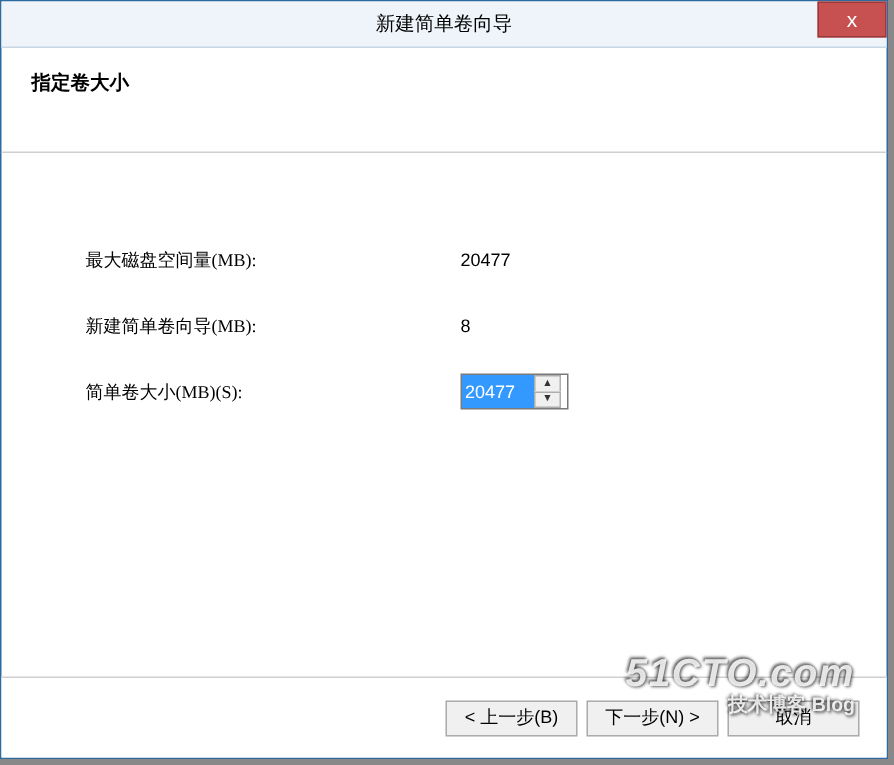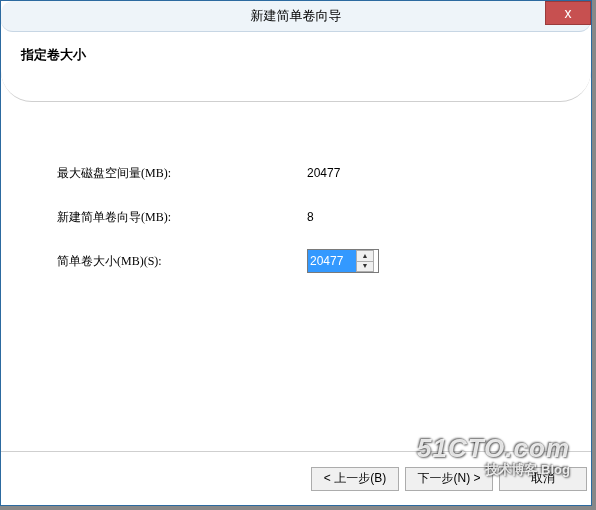--- a/index.html
+++ b/index.html
@@ -19,21 +19,20 @@
     box-sizing: border-box;
   }
   .titlebar {
     height: 30px;
     background: #eef4f9;
     border-bottom: 1px solid #c7d6e4;
     display: flex;
     align-items: center;
     justify-content: center;
     position: relative;
-    border-radius: 12px;
   }
   .title-text {
     font-size: 13px;
     color: #000;
   }
   .close-btn {
     position: absolute;
     right: 0;
     top: 0;
     width: 46px;
@@ -46,21 +45,20 @@
     font-size: 14px;
     border: 1px solid #9a3b3b;
     box-sizing: border-box;
     cursor: pointer;
   }
   .header {
     padding: 14px 20px 10px 20px;
     border-bottom: 1px solid #cfcfcf;
     height: 70px;
     box-sizing: border-box;
-    border-radius: 31px;
   }
   .header-title {
     font-size: 13px;
     font-weight: bold;
     color: #000;
   }
   .header-desc {
     margin-top: 6px;
     margin-left: 24px;
     font-size: 12px;
@@ -123,21 +121,21 @@
   .footer {
     position: absolute;
     bottom: 0;
     left: 0;
     right: 0;
     height: 54px;
     border-top: 1px solid #cfcfcf;
     display: flex;
     align-items: center;
     justify-content: flex-end;
-    padding: 0 4px;
+    padding: 0 18px;
     box-sizing: border-box;
     gap: 6px;
     background:#fff;
   }
   .btn {
     min-width: 88px;
     height: 24px;
     border: 1px solid #acacac;
     background: #f0f0f0;
     font-size: 12px;

